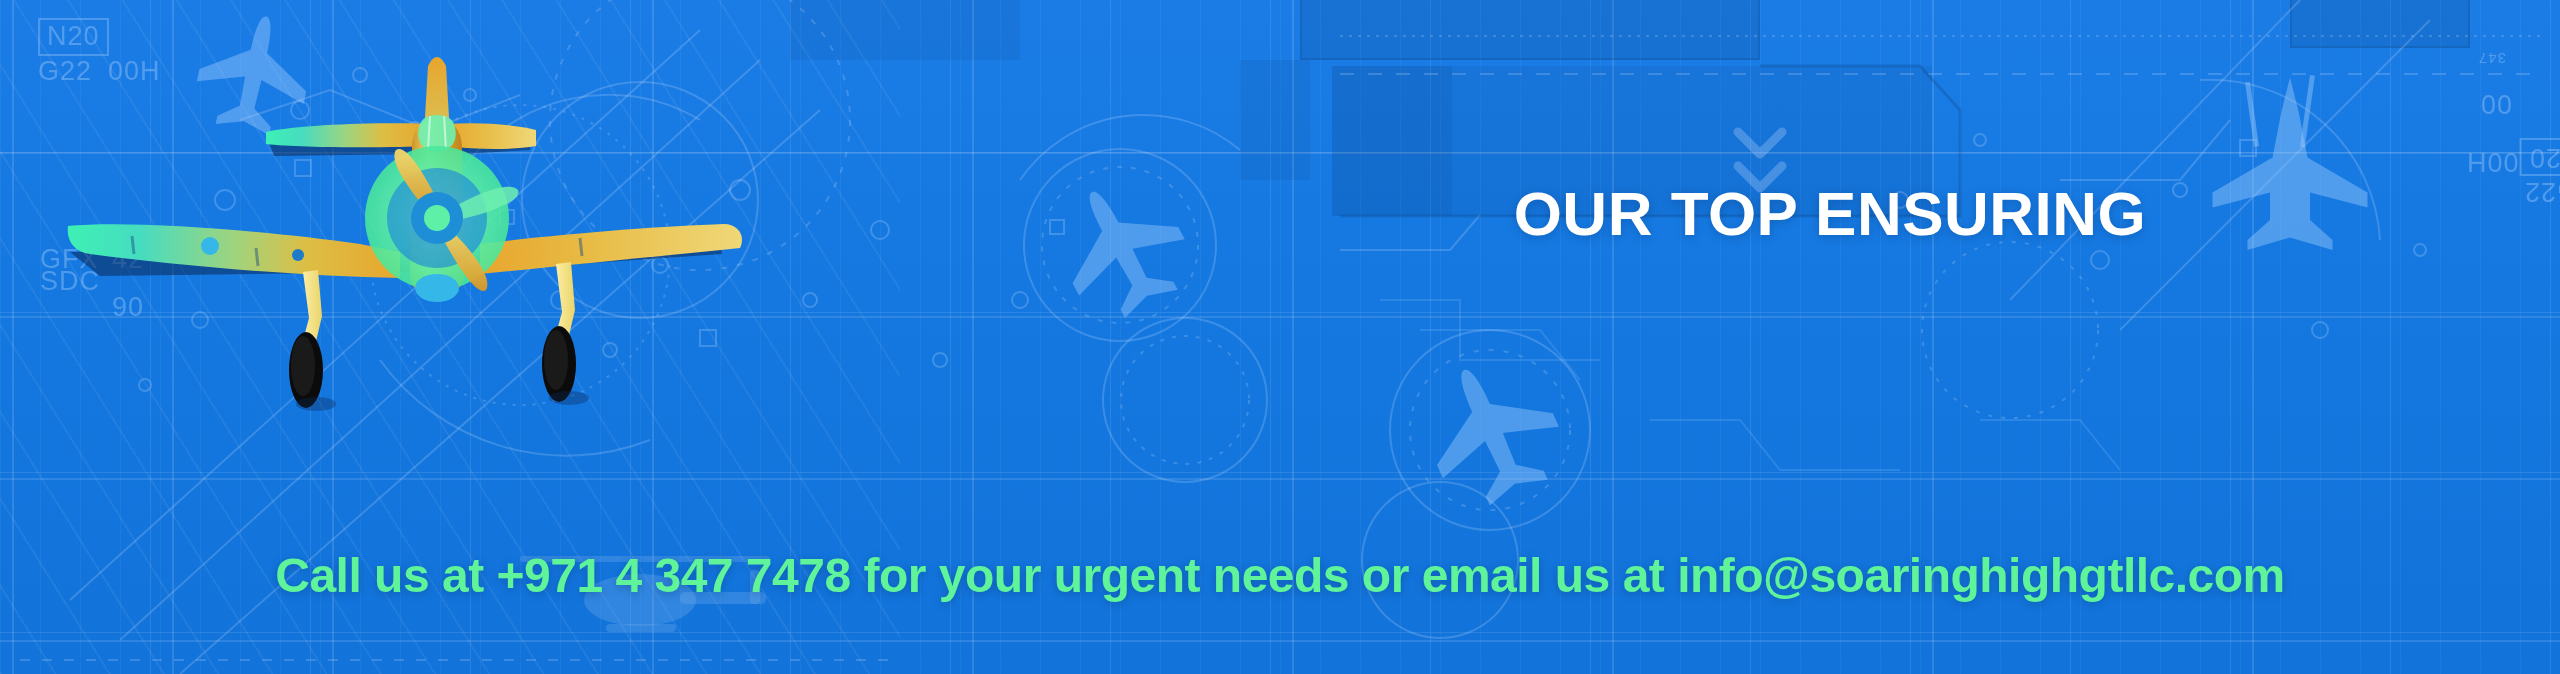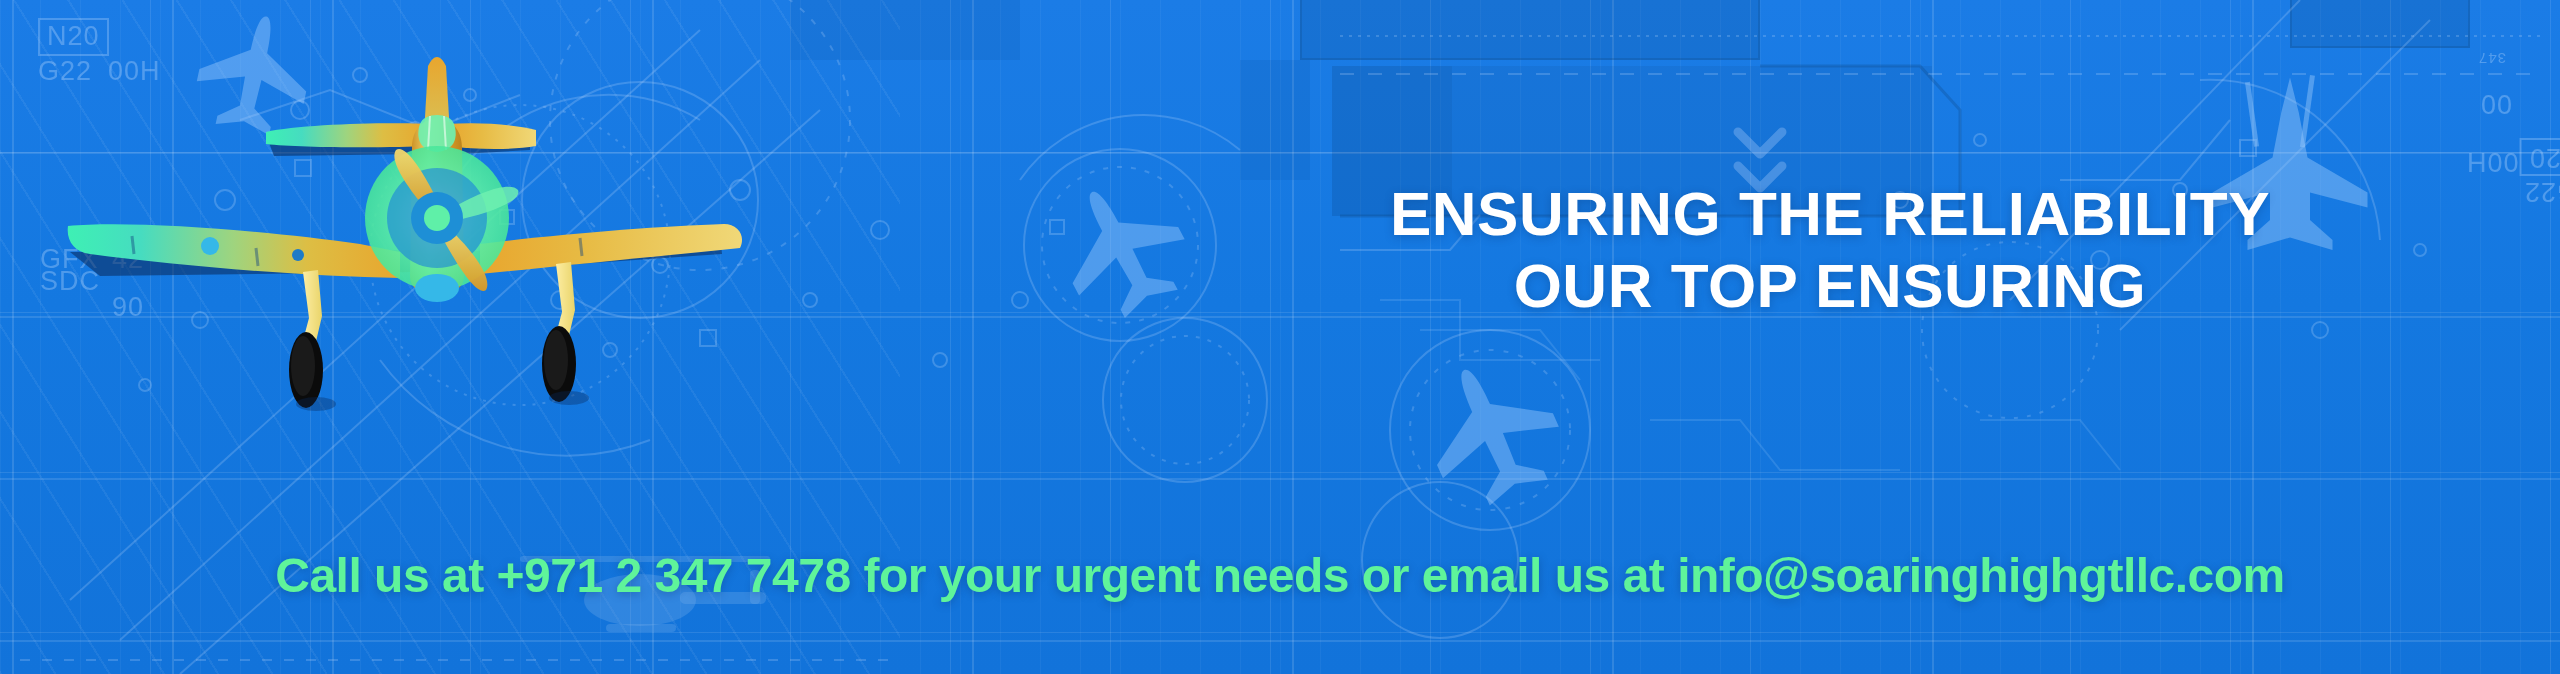--- a/index.html
+++ b/index.html
@@ -404,19 +404,18 @@
       <ellipse cx="496" cy="320" rx="12" ry="30" fill="#1a1a1a"></ellipse>
     </g>
 
     <g fill="rgba(10,40,90,0.35)">
       <ellipse cx="256" cy="364" rx="20" ry="7"></ellipse>
       <ellipse cx="509" cy="358" rx="20" ry="7"></ellipse>
     </g>
   </svg>
 
   <h1 class="headline">
-    <span class="hl-line">ENSURING THE RELIABILITY</span>
     <span class="hl-line">OUR TOP ENSURING</span>
   </h1>
 
-  <div class="cta">Call us at +971 2 347 7478 for your urgent needs or email us at info@soaringhighgtllc.com</div>
+  <div class="cta">Call us at +971 4 347 7478 for your urgent needs or email us at info@soaringhighgtllc.com</div>
 
 </div>
 
 </body></html>

